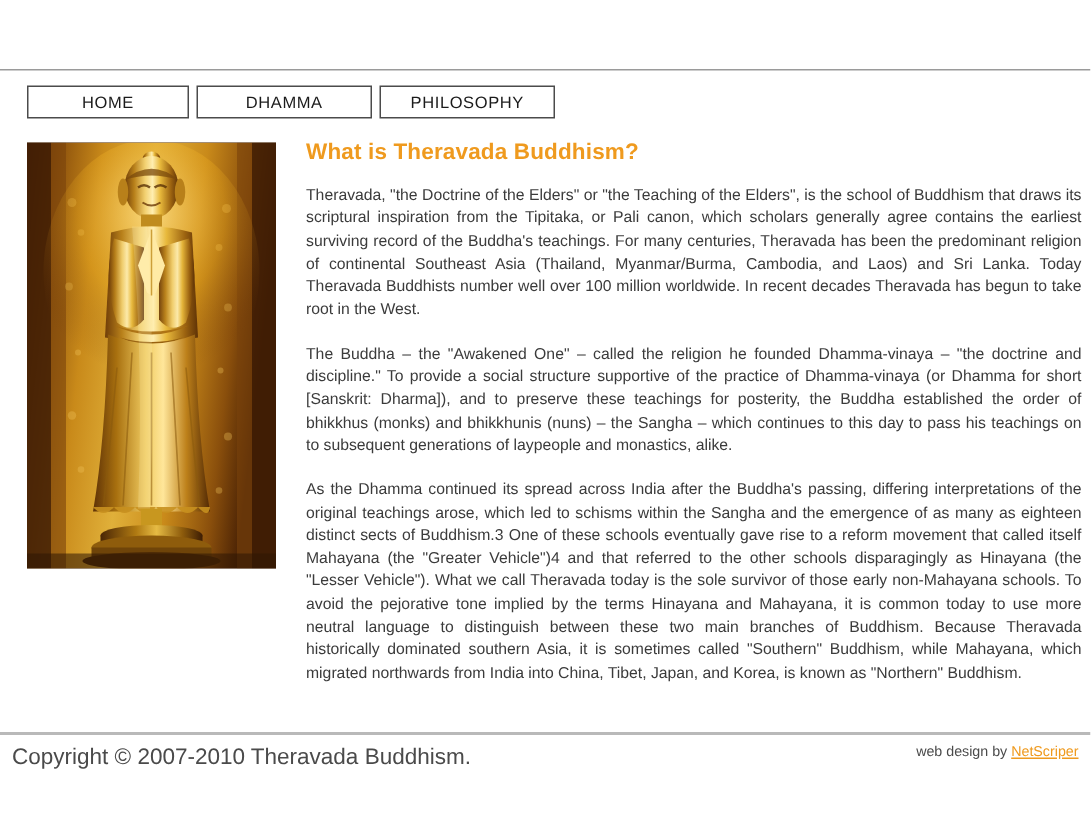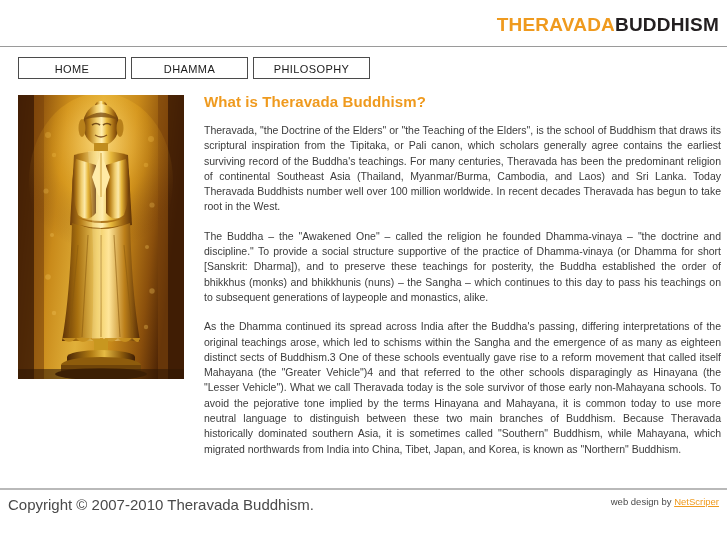--- a/index.html
+++ b/index.html
@@ -152,23 +152,20 @@
   .credit a {
     color: #ef9a1e;
     text-decoration: underline;
     margin-top: 17px;
   }
 </style>
 </head>
 <body>
 
 <div class="header">
-  <div class="brand">
-    <span class="brand-a">THERAVADA</span><span class="brand-b">BUDDHISM</span>
-  </div>
   <div class="header-rule"></div>
 </div>
 
 <nav class="nav">
   <div class="nav-item w1">HOME</div>
   <div class="nav-item w4">DHAMMA</div>
   <div class="nav-item w5">PHILOSOPHY</div>
 </nav>
 
 <div class="content">

